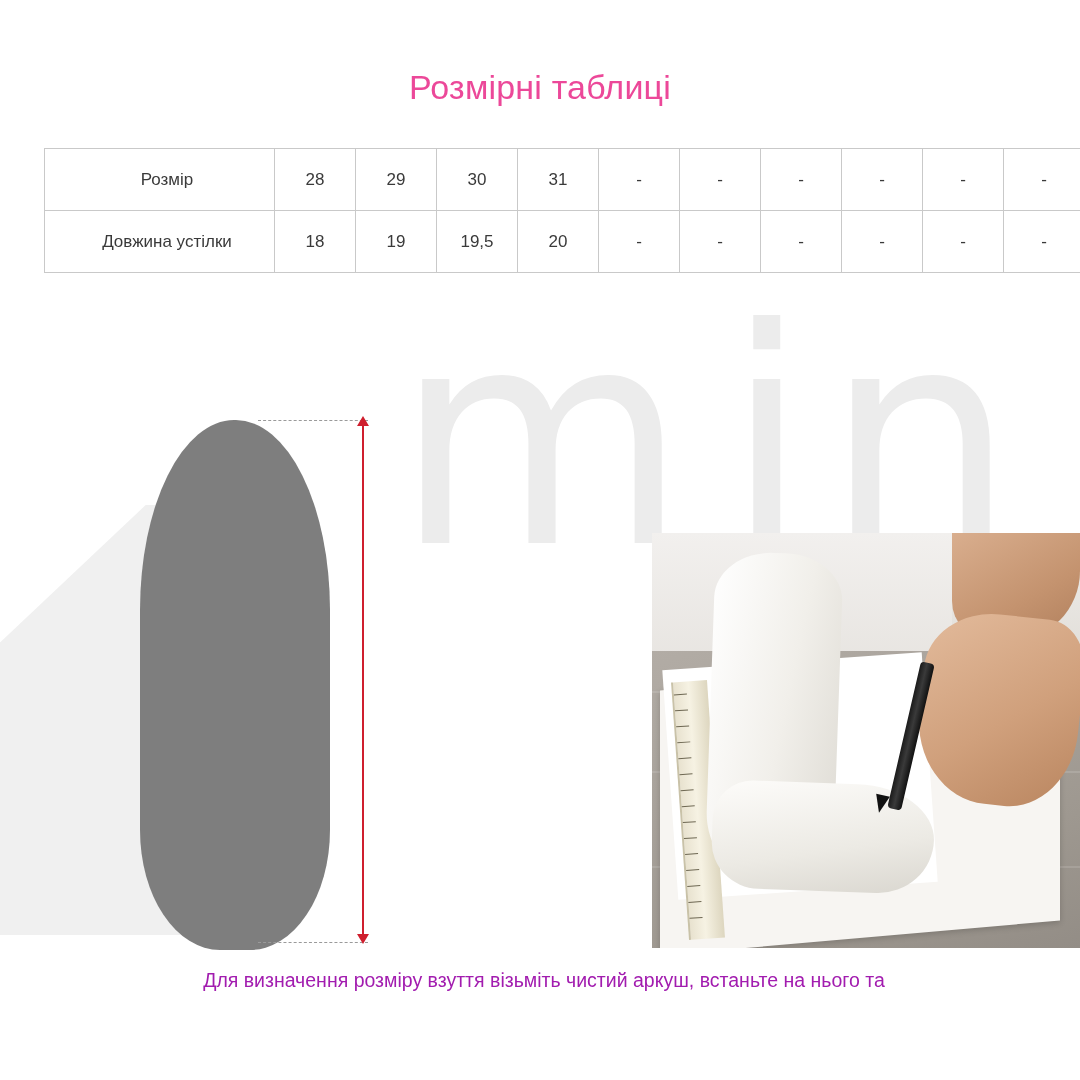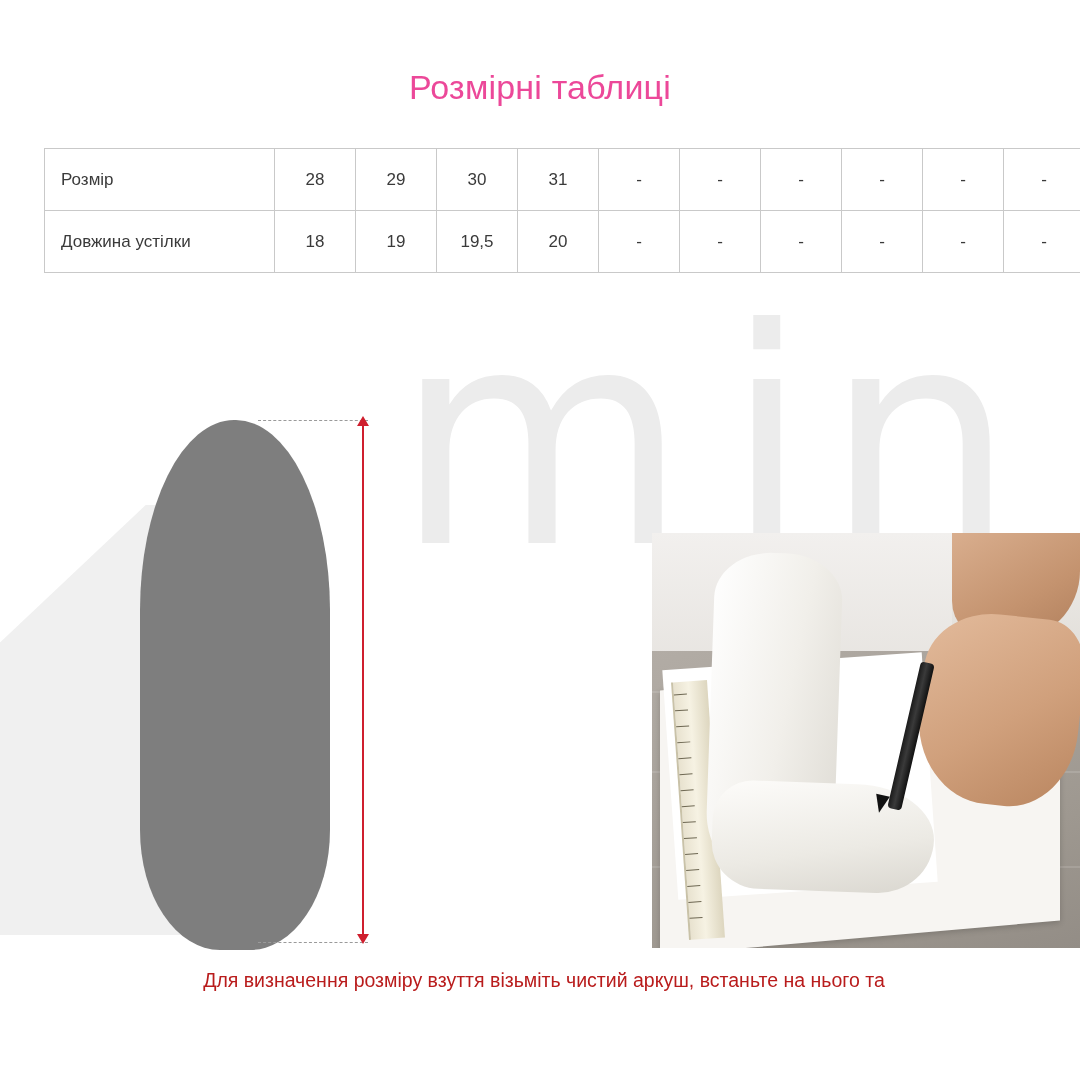--- a/index.html
+++ b/index.html
@@ -41,21 +41,21 @@
   .size-table td {
     border: 1px solid #c9c9c9;
     height: 59px;
     font-size: 17px;
     color: #3a3a3a;
     text-align: center;
     vertical-align: middle;
     font-weight: 400;
   }
   .size-table td.label-cell {
-    text-align: left;
+    text-align: center;
     padding-left: 16px;
     width: 212px;
   }
   .size-table td.val-cell {
     width: 78px;
   }
 
   
   .watermark {
     position: absolute;
@@ -235,21 +235,21 @@
 
   
   .caption {
     position: absolute;
     left: 60px;
     top: 966px;
     width: 968px;
     text-align: center;
     font-size: 19.5px;
     line-height: 28px;
-    color: #b91c1c;
+    color: #a21caf;
   }
   .caption p { margin: 0; }
 </style>
 </head>
 <body>
 
 <div class="page-title">Розмірні таблиці</div>
 
 <table class="size-table">
   <tbody>

